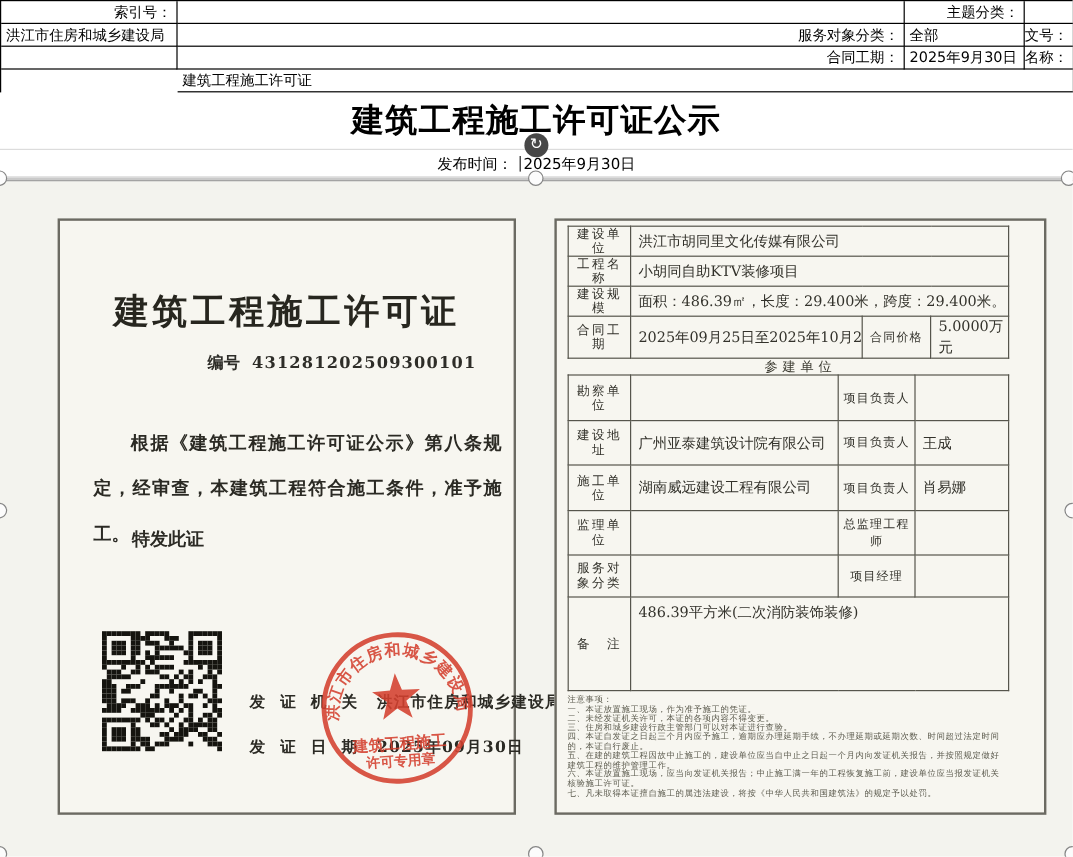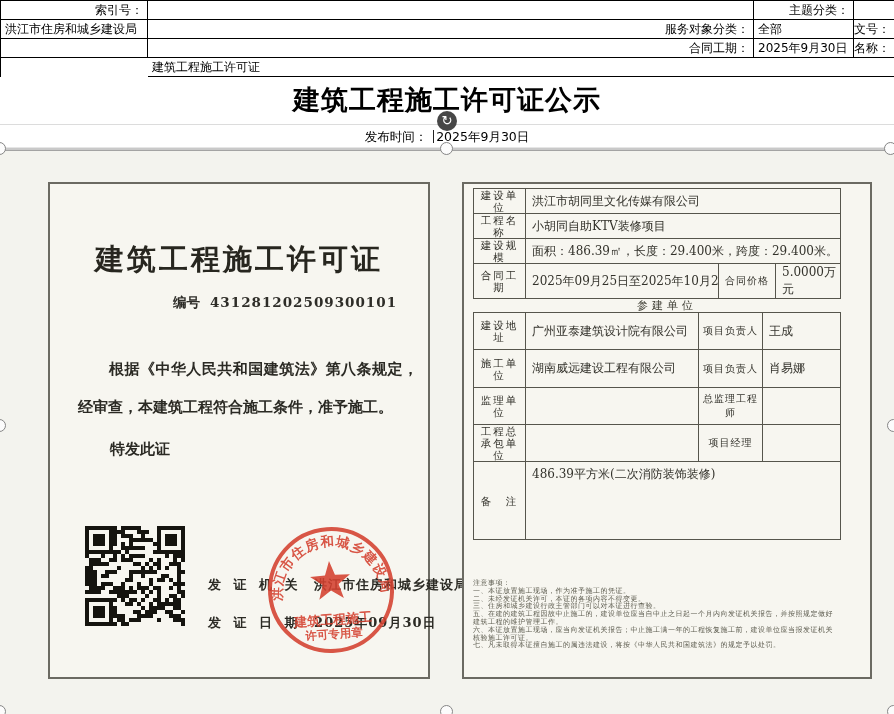--- a/index.html
+++ b/index.html
@@ -127,21 +127,21 @@
 <div class="handle" style="left:440px; top:705px;"></div>
 <div class="handle" style="left:887px; top:705px;"></div>
 
 <div class="viewer">
 
   <div class="page page-left serif">
     <div class="cert-title">建筑工程施工许可证</div>
     <div class="cert-no">
       <span>编号</span><span class="num">431281202509300101</span>
     </div>
-    <div class="cert-body">根据《中华人民共和国建筑法》第八条规定，经审查，本建筑工程符合施工条件，准予施工。</div>
+    <div class="cert-body">根据《建筑工程施工许可证公示》第八条规定，经审查，本建筑工程符合施工条件，准予施工。</div>
     <div class="cert-issue">特发此证</div>
 
     <div class="qr">
         <i style="left:0px;top:0px"></i>
         <i style="left:4px;top:0px"></i>
         <i style="left:8px;top:0px"></i>
         <i style="left:12px;top:0px"></i>
         <i style="left:16px;top:0px"></i>
         <i style="left:20px;top:0px"></i>
         <i style="left:24px;top:0px"></i>
@@ -525,54 +525,61 @@
     <div class="section-title">参建单位</div>
 
     <table class="dtable t2">
       <colgroup>
           <col style="width:52px">
           <col style="width:173px">
           <col style="width:64px">
           <col style="width:78px">
         </colgroup>
       <tbody>
+          <tr style="height:38px">
+        <td class="lbl">勘察单位</td>
+            <td class="val"></td>
+        <td class="role">项目负责人</td>
+            <td class="person"></td>
+      </tr>
       <tr style="height:37px">
         <td class="lbl">建设地址</td>
             <td class="val">广州亚泰建筑设计院有限公司</td>
         <td class="role">项目负责人</td>
             <td class="person">王成</td>
       </tr>
       <tr style="height:38px">
         <td class="lbl">施工单位</td>
             <td class="val">湖南威远建设工程有限公司</td>
         <td class="role">项目负责人</td>
             <td class="person">肖易娜</td>
       </tr>
       <tr style="height:37px">
         <td class="lbl">监理单位</td>
             <td class="val"></td>
         <td class="role">总监理工程师</td>
             <td class="person"></td>
       </tr>
       <tr style="height:35px">
-        <td class="lbl">工程总承包单位</td>
+        <td class="lbl">服务对象分类</td>
             <td class="val"></td>
         <td class="role">项目经理</td>
             <td class="person"></td>
       </tr>
       <tr style="height:78px">
         <td class="lbl">备　注</td>
         <td class="val remark-val" colspan="3">486.39平方米(二次消防装饰装修)</td>
       </tr>
     </tbody>
       </table>
 
     <div class="notes">
       <div>注意事项：</div>
       <div>一、本证放置施工现场，作为准予施工的凭证。</div>
       <div>二、未经发证机关许可，本证的各项内容不得变更。</div>
       <div>三、住房和城乡建设行政主管部门可以对本证进行查验。</div>
+      <div>四、本证自发证之日起三个月内应予施工，逾期应办理延期手续，不办理延期或延期次数、时间超过法定时间的，本证自行废止。</div>
       <div>五、在建的建筑工程因故中止施工的，建设单位应当自中止之日起一个月内向发证机关报告，并按照规定做好建筑工程的维护管理工作。</div>
       <div>六、本证放置施工现场，应当向发证机关报告；中止施工满一年的工程恢复施工前，建设单位应当报发证机关核验施工许可证。</div>
       <div>七、凡未取得本证擅自施工的属违法建设，将按《中华人民共和国建筑法》的规定予以处罚。</div>
     </div>
   </div>
 </div>
 
 </body></html>

